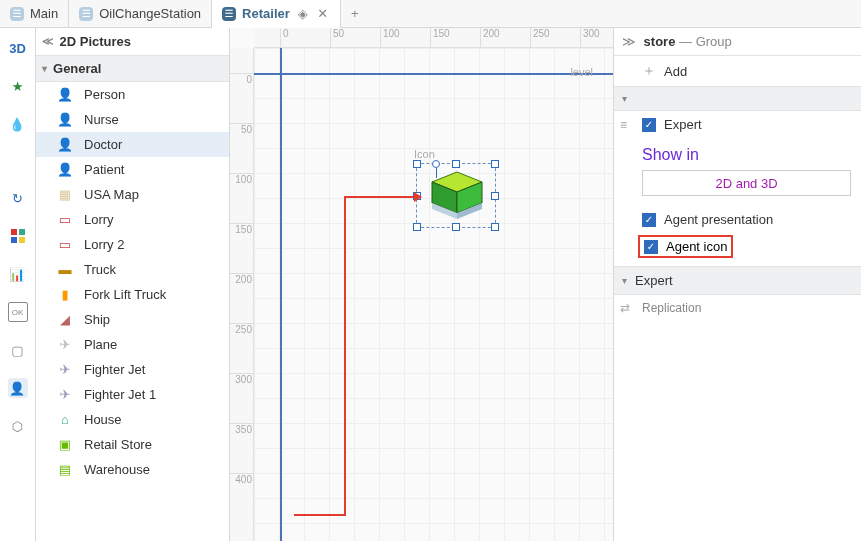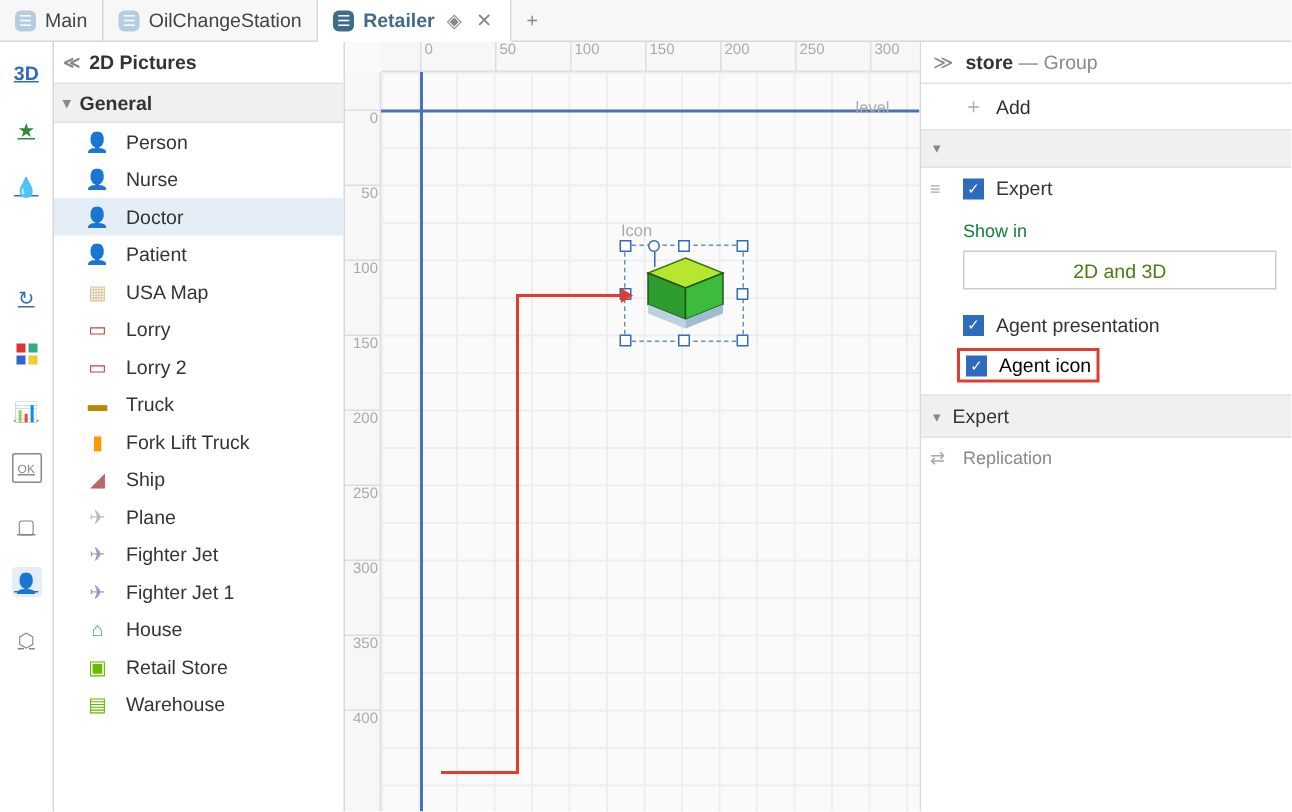--- a/index.html
+++ b/index.html
@@ -9,21 +9,21 @@
 .tab { display: flex; align-items: center; gap: 6px; padding: 0 10px; border-right: 1px solid #d8d8d8; color: #444; cursor: pointer; }
 .tab.active { background: #fff; border-bottom: 1px solid #fff; margin-bottom: -1px; }
 .tab .ticon { width: 14px; height: 14px; background: #b5cde0; border-radius: 4px; display: flex; align-items: center; justify-content: center; color: #fff; font-size: 10px; }
 .tab .ticon.navy { background: #3f6b8c; }
 .tab .act-icon { width: 14px; color: #888; text-align: center; }
 .addtab { width: 28px; display: flex; align-items: center; justify-content: center; color: #888; cursor: pointer; }
 
 .main { flex: 1; display: flex; min-height: 0; }
 
 .iconcol { width: 36px; border-right: 1px solid #d8d8d8; display: flex; flex-direction: column; align-items: center; padding-top: 10px; gap: 18px; }
-.iconcol .ic { width: 20px; height: 20px; display: flex; align-items: center; justify-content: center; cursor: pointer; color: #5a94c8; text-decoration: underline; }
+.iconcol .ic { width: 20px; height: 20px; display: flex; align-items: center; justify-content: center; cursor: pointer; color: #5a94c8; }
 .iconcol .ic.sel { background: #e5eef6; border-radius: 3px; }
 
 .palette { width: 194px; border-right: 1px solid #d8d8d8; display: flex; flex-direction: column; background: #fff; overflow: hidden; }
 .palette-head { height: 28px; display: flex; align-items: center; gap: 6px; padding: 0 6px; border-bottom: 1px solid #e2e2e2; font-weight: 600; color: #333; }
 .palette-head .chev { color: #888; font-size: 11px; }
 .plist { flex: 1; overflow-y: auto; }
 .section { background: #eef0f2; border-bottom: 1px solid #e2e2e2; padding: 5px 6px; display: flex; align-items: center; gap: 6px; color: #333; font-weight: 600; cursor: pointer; }
 .section .chev { color: #888; font-size: 10px; }
 .item { display: flex; align-items: center; gap: 8px; padding: 5px 6px 5px 18px; color: #333; cursor: pointer; }
 .item.sel { background: #e5eef6; }
@@ -59,22 +59,22 @@
 
 .props { width: 248px; border-left: 1px solid #d8d8d8; display: flex; flex-direction: column; background: #fff; overflow: hidden; }
 .phead { height: 28px; display: flex; align-items: center; gap: 8px; padding: 0 8px; border-bottom: 1px solid #e2e2e2; color: #333; }
 .phead .pc { color: #888; }
 .section-line { background: #eef0f2; border-top:1px solid #e2e2e2; border-bottom: 1px solid #e2e2e2; padding: 6px 8px; display: flex; align-items: center; gap: 8px; color: #333; font-weight: 400; cursor: pointer; }
 .section-line .chev { color: #888; font-size: 10px; }
 .prow { padding: 6px 8px 6px 28px; display: flex; align-items: center; gap: 8px; color: #333; }
 .peq { position:absolute; left:6px; color:#aaa; font-size:12px; }
 .prow-rel { position: relative; }
 .chk { width: 14px; height: 14px; background: #2f6bbd; color: #fff; display: inline-flex; align-items: center; justify-content: center; font-size: 10px; }
-.showin-label { font-size: 12px; color: #15803d; margin-top:4px; }
-.showin-sel { border: 1px solid #ccc; background: #fff; height: 26px; display: flex; align-items: center; justify-content: center; color: #4d7c0f; margin-top: 6px; }
+.showin-label { font-size: 16px; color: #6d28d9; margin-top:4px; }
+.showin-sel { border: 1px solid #ccc; background: #fff; height: 26px; display: flex; align-items: center; justify-content: center; color: #a21caf; margin-top: 6px; }
 .hlbox { border: 2px solid #e23b30; padding: 2px 4px; display: inline-flex; align-items: center; gap: 8px; margin-left: 24px; }
 .expert-sub { font-size: 12px; color: #888; }
 .mono { font-family: "Consolas","Courier New",monospace; color:#888; }
 .plus { color:#aaa; font-size:14px; }
 </style>
 </head>
 <body>
 
 <div class="tabbar">
   <div class="tab">

